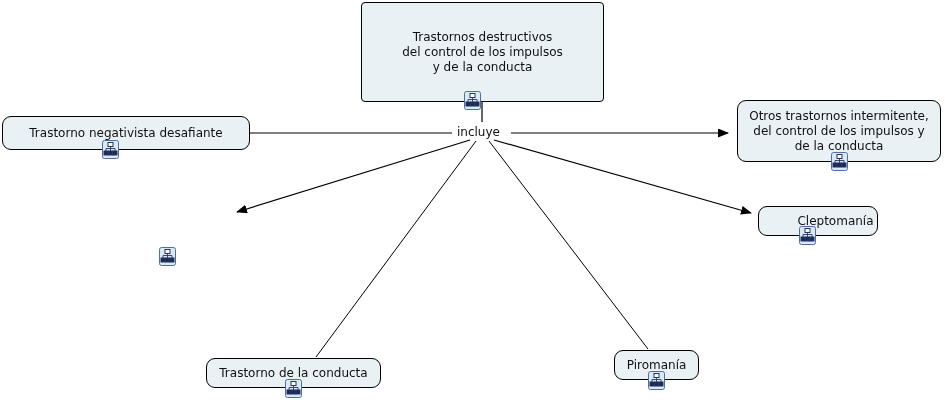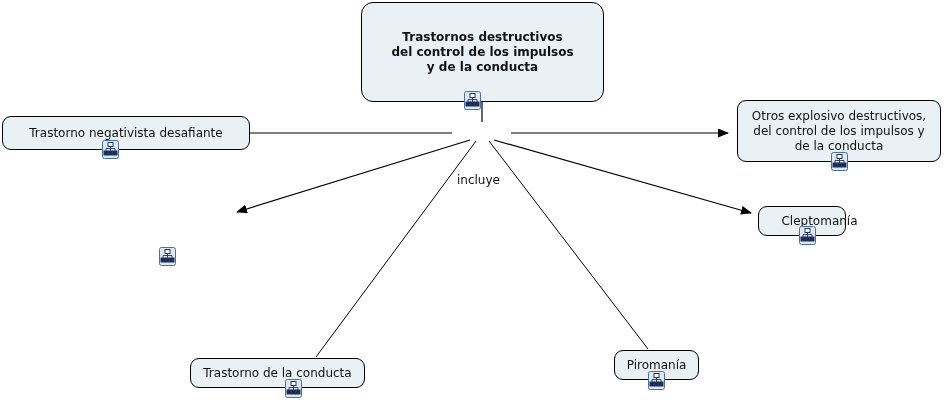--- a/index.html
+++ b/index.html
@@ -35,21 +35,21 @@
     color: #111111;
     font-size: 12px;
     line-height: 15px;
     padding: 2px 8px;
     z-index: 2;
   }
   .node-label {
     white-space: pre-line;
     display: block;
   }
-  .node-big { border-radius: 12px; font-weight: bold; }
+  .node-big { border-radius: 4px; }
   .hub-label {
     position: absolute;
     z-index: 3;
     background: #ffffff;
     font-size: 12px;
     line-height: 14px;
     color: #111111;
     padding: 0 2px;
     white-space: nowrap;
   }
@@ -97,38 +97,38 @@
     <svg width="17" height="19" viewBox="0 0 17 19">
       <rect x="0.5" y="0.5" width="16" height="18" rx="2" fill="#dce9f5" stroke="#4a6fa5"></rect>
       <rect x="6" y="2.5" width="5" height="4" fill="#ffffff" stroke="#26355e"></rect>
       <rect x="2" y="11" width="4" height="4" fill="#1b2a55" stroke="#26355e"></rect>
       <rect x="6.5" y="11" width="4" height="4" fill="#1b2a55" stroke="#26355e"></rect>
       <rect x="11" y="11" width="4" height="4" fill="#1b2a55" stroke="#26355e"></rect>
       <path d="M8.5 6.5 V8.5 M4 8.5 H13 M4 8.5 V11 M8.5 8.5 V11 M13 8.5 V11" stroke="#26355e" fill="none" stroke-width="0.9"></path>
     </svg>
   </span>
 
-  <span class="hub-label" style="left:455px; top:125px;margin-top:48px;">incluye</span>
+  <span class="hub-label" style="left:455px; top:125px;">incluye</span>
 
   <div class="node" style="left:2px; top:116px; width:248px; height:34px;">
     <span class="node-label">Trastorno negativista desafiante</span>
   </div>
   <span class="res-icon" style="left:102px; top:140px;">
     <svg width="17" height="19" viewBox="0 0 17 19">
       <rect x="0.5" y="0.5" width="16" height="18" rx="2" fill="#dce9f5" stroke="#4a6fa5"></rect>
       <rect x="6" y="2.5" width="5" height="4" fill="#ffffff" stroke="#26355e"></rect>
       <rect x="2" y="11" width="4" height="4" fill="#1b2a55" stroke="#26355e"></rect>
       <rect x="6.5" y="11" width="4" height="4" fill="#1b2a55" stroke="#26355e"></rect>
       <rect x="11" y="11" width="4" height="4" fill="#1b2a55" stroke="#26355e"></rect>
       <path d="M8.5 6.5 V8.5 M4 8.5 H13 M4 8.5 V11 M8.5 8.5 V11 M13 8.5 V11" stroke="#26355e" fill="none" stroke-width="0.9"></path>
     </svg>
   </span>
 
   <div class="node" style="left:737px; top:100px; width:204px; height:62px;">
-    <span class="node-label">Otros explosivo destructivos,
+    <span class="node-label">Otros trastornos intermitente,
 del control de los impulsos y
 de la conducta</span>
   </div>
   <span class="res-icon" style="left:831px; top:152px;">
     <svg width="17" height="19" viewBox="0 0 17 19">
       <rect x="0.5" y="0.5" width="16" height="18" rx="2" fill="#dce9f5" stroke="#4a6fa5"></rect>
       <rect x="6" y="2.5" width="5" height="4" fill="#ffffff" stroke="#26355e"></rect>
       <rect x="2" y="11" width="4" height="4" fill="#1b2a55" stroke="#26355e"></rect>
       <rect x="6.5" y="11" width="4" height="4" fill="#1b2a55" stroke="#26355e"></rect>
       <rect x="11" y="11" width="4" height="4" fill="#1b2a55" stroke="#26355e"></rect>
@@ -140,35 +140,35 @@
     <svg width="17" height="19" viewBox="0 0 17 19">
       <rect x="0.5" y="0.5" width="16" height="18" rx="2" fill="#dce9f5" stroke="#4a6fa5"></rect>
       <rect x="6" y="2.5" width="5" height="4" fill="#ffffff" stroke="#26355e"></rect>
       <rect x="2" y="11" width="4" height="4" fill="#1b2a55" stroke="#26355e"></rect>
       <rect x="6.5" y="11" width="4" height="4" fill="#1b2a55" stroke="#26355e"></rect>
       <rect x="11" y="11" width="4" height="4" fill="#1b2a55" stroke="#26355e"></rect>
       <path d="M8.5 6.5 V8.5 M4 8.5 H13 M4 8.5 V11 M8.5 8.5 V11 M13 8.5 V11" stroke="#26355e" fill="none" stroke-width="0.9"></path>
     </svg>
   </span>
 
-  <div class="node" style="left:758px; top:206px; width:88px; height:30px;padding-left:43px;">
+  <div class="node" style="left:758px; top:206px; width:120px; height:30px;padding-left:43px;">
     <span class="node-label">Cleptomanía</span>
   </div>
   <span class="res-icon" style="left:799px; top:226px;">
     <svg width="17" height="19" viewBox="0 0 17 19">
       <rect x="0.5" y="0.5" width="16" height="18" rx="2" fill="#dce9f5" stroke="#4a6fa5"></rect>
       <rect x="6" y="2.5" width="5" height="4" fill="#ffffff" stroke="#26355e"></rect>
       <rect x="2" y="11" width="4" height="4" fill="#1b2a55" stroke="#26355e"></rect>
       <rect x="6.5" y="11" width="4" height="4" fill="#1b2a55" stroke="#26355e"></rect>
       <rect x="11" y="11" width="4" height="4" fill="#1b2a55" stroke="#26355e"></rect>
       <path d="M8.5 6.5 V8.5 M4 8.5 H13 M4 8.5 V11 M8.5 8.5 V11 M13 8.5 V11" stroke="#26355e" fill="none" stroke-width="0.9"></path>
     </svg>
   </span>
 
-  <div class="node" style="left:190px; top:358px; width:175px; height:30px;">
+  <div class="node" style="left:206px; top:358px; width:175px; height:30px;">
     <span class="node-label">Trastorno de la conducta</span>
   </div>
   <span class="res-icon" style="left:285px; top:379px;">
     <svg width="17" height="19" viewBox="0 0 17 19">
       <rect x="0.5" y="0.5" width="16" height="18" rx="2" fill="#dce9f5" stroke="#4a6fa5"></rect>
       <rect x="6" y="2.5" width="5" height="4" fill="#ffffff" stroke="#26355e"></rect>
       <rect x="2" y="11" width="4" height="4" fill="#1b2a55" stroke="#26355e"></rect>
       <rect x="6.5" y="11" width="4" height="4" fill="#1b2a55" stroke="#26355e"></rect>
       <rect x="11" y="11" width="4" height="4" fill="#1b2a55" stroke="#26355e"></rect>
       <path d="M8.5 6.5 V8.5 M4 8.5 H13 M4 8.5 V11 M8.5 8.5 V11 M13 8.5 V11" stroke="#26355e" fill="none" stroke-width="0.9"></path>

